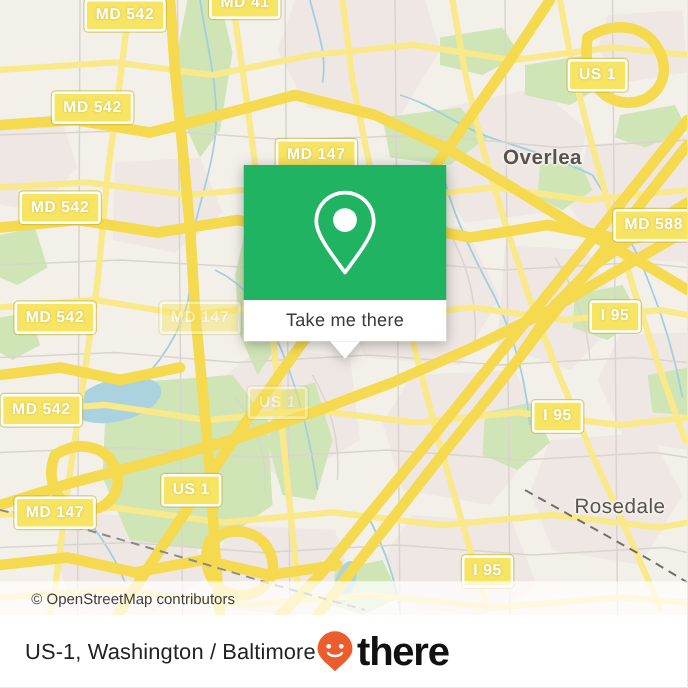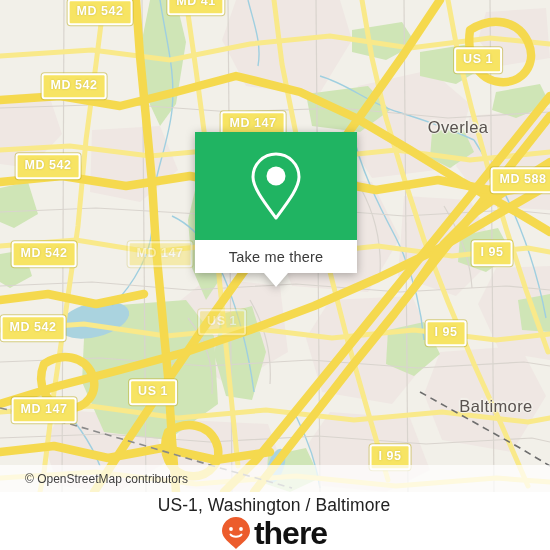--- a/index.html
+++ b/index.html
@@ -115,24 +115,23 @@
   
   #bottombar {
     position: absolute;
     left: 0;
     top: 492px;
     width: 550px;
     height: 58px;
     background: #ffffff;
     display: flex;
     align-items: center;
-    justify-content: flex-end;
+    justify-content: flex-start;
     box-sizing: border-box;
     padding: 0 22px 0 20px;
-    flex-direction: column;
   }
   #bottom-title {
     color: #222222;
     font-size: 17.5px;
     letter-spacing: .1px;
   }
   #logo {
     display: flex;
     align-items: center;
     gap: 3px;
@@ -291,22 +290,22 @@
     <div class="shield" style="left:44px; top:254px;">MD 542</div>
     <div class="shield dim" style="left:160px; top:254px;">MD 147</div>
     <div class="shield" style="left:492px; top:253px;">I 95</div>
     <div class="shield dim" style="left:222px; top:322px;">US 1</div>
     <div class="shield" style="left:33px; top:328px;">MD 542</div>
     <div class="shield" style="left:446px; top:333px;">I 95</div>
     <div class="shield" style="left:153px; top:392px;">US 1</div>
     <div class="shield" style="left:44px; top:410px;">MD 147</div>
     <div class="shield" style="left:390px; top:457px;">I 95</div>
 
-    <div class="place" style="left:458px; top:127px;">Overlea</div>
-    <div class="place" style="left:496px; top:406px;">Baltimore</div>
+    <div class="place" style="left:434px; top:127px;font-weight:bold;">Overlea</div>
+    <div class="place" style="left:496px; top:406px;">Rosedale</div>
 
     <div id="callout">
       <div id="callout-green">
         <svg width="58" height="72" viewBox="0 0 58 72">
           <path d="M29,4 C16.3,4 6,14.3 6,27 C6,38 18,53 29,68
                    C40,53 52,38 52,27 C52,14.3 41.7,4 29,4 Z" fill="none" stroke="#ffffff" stroke-width="3" stroke-linejoin="round"></path>
           <circle cx="29" cy="26" r="9.5" fill="#ffffff"></circle>
         </svg>
       </div>
       <div id="callout-bar">

